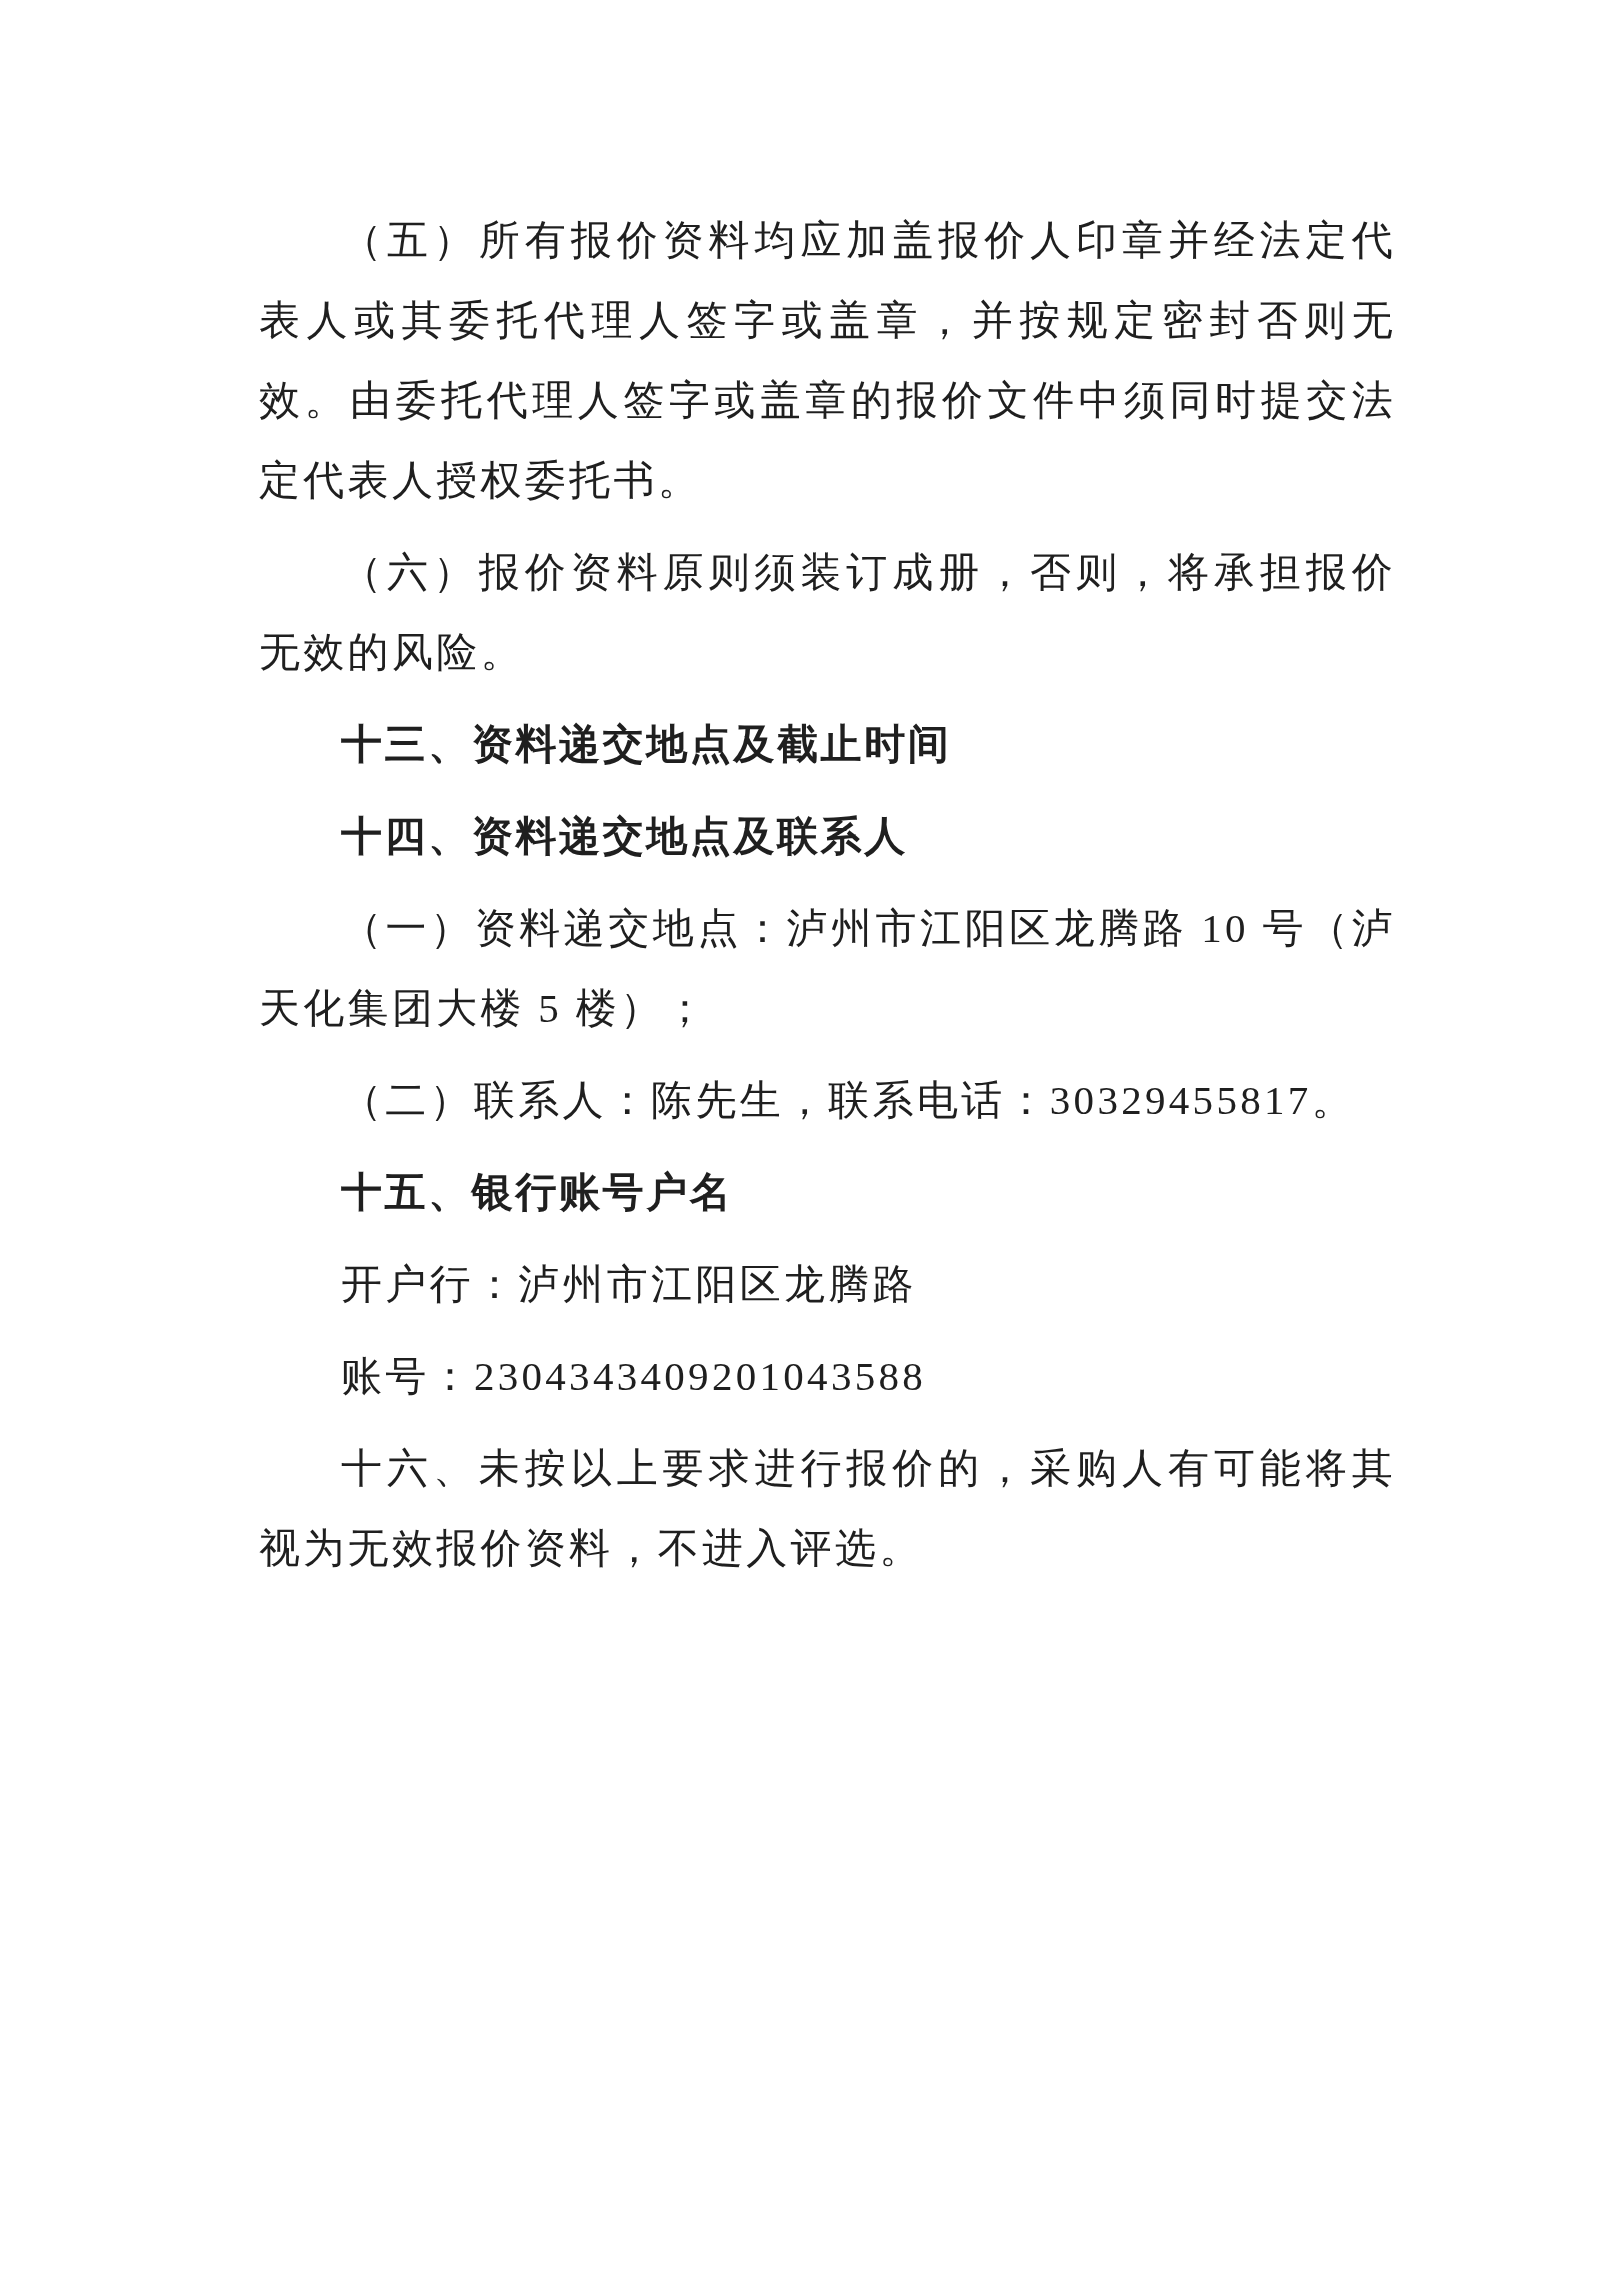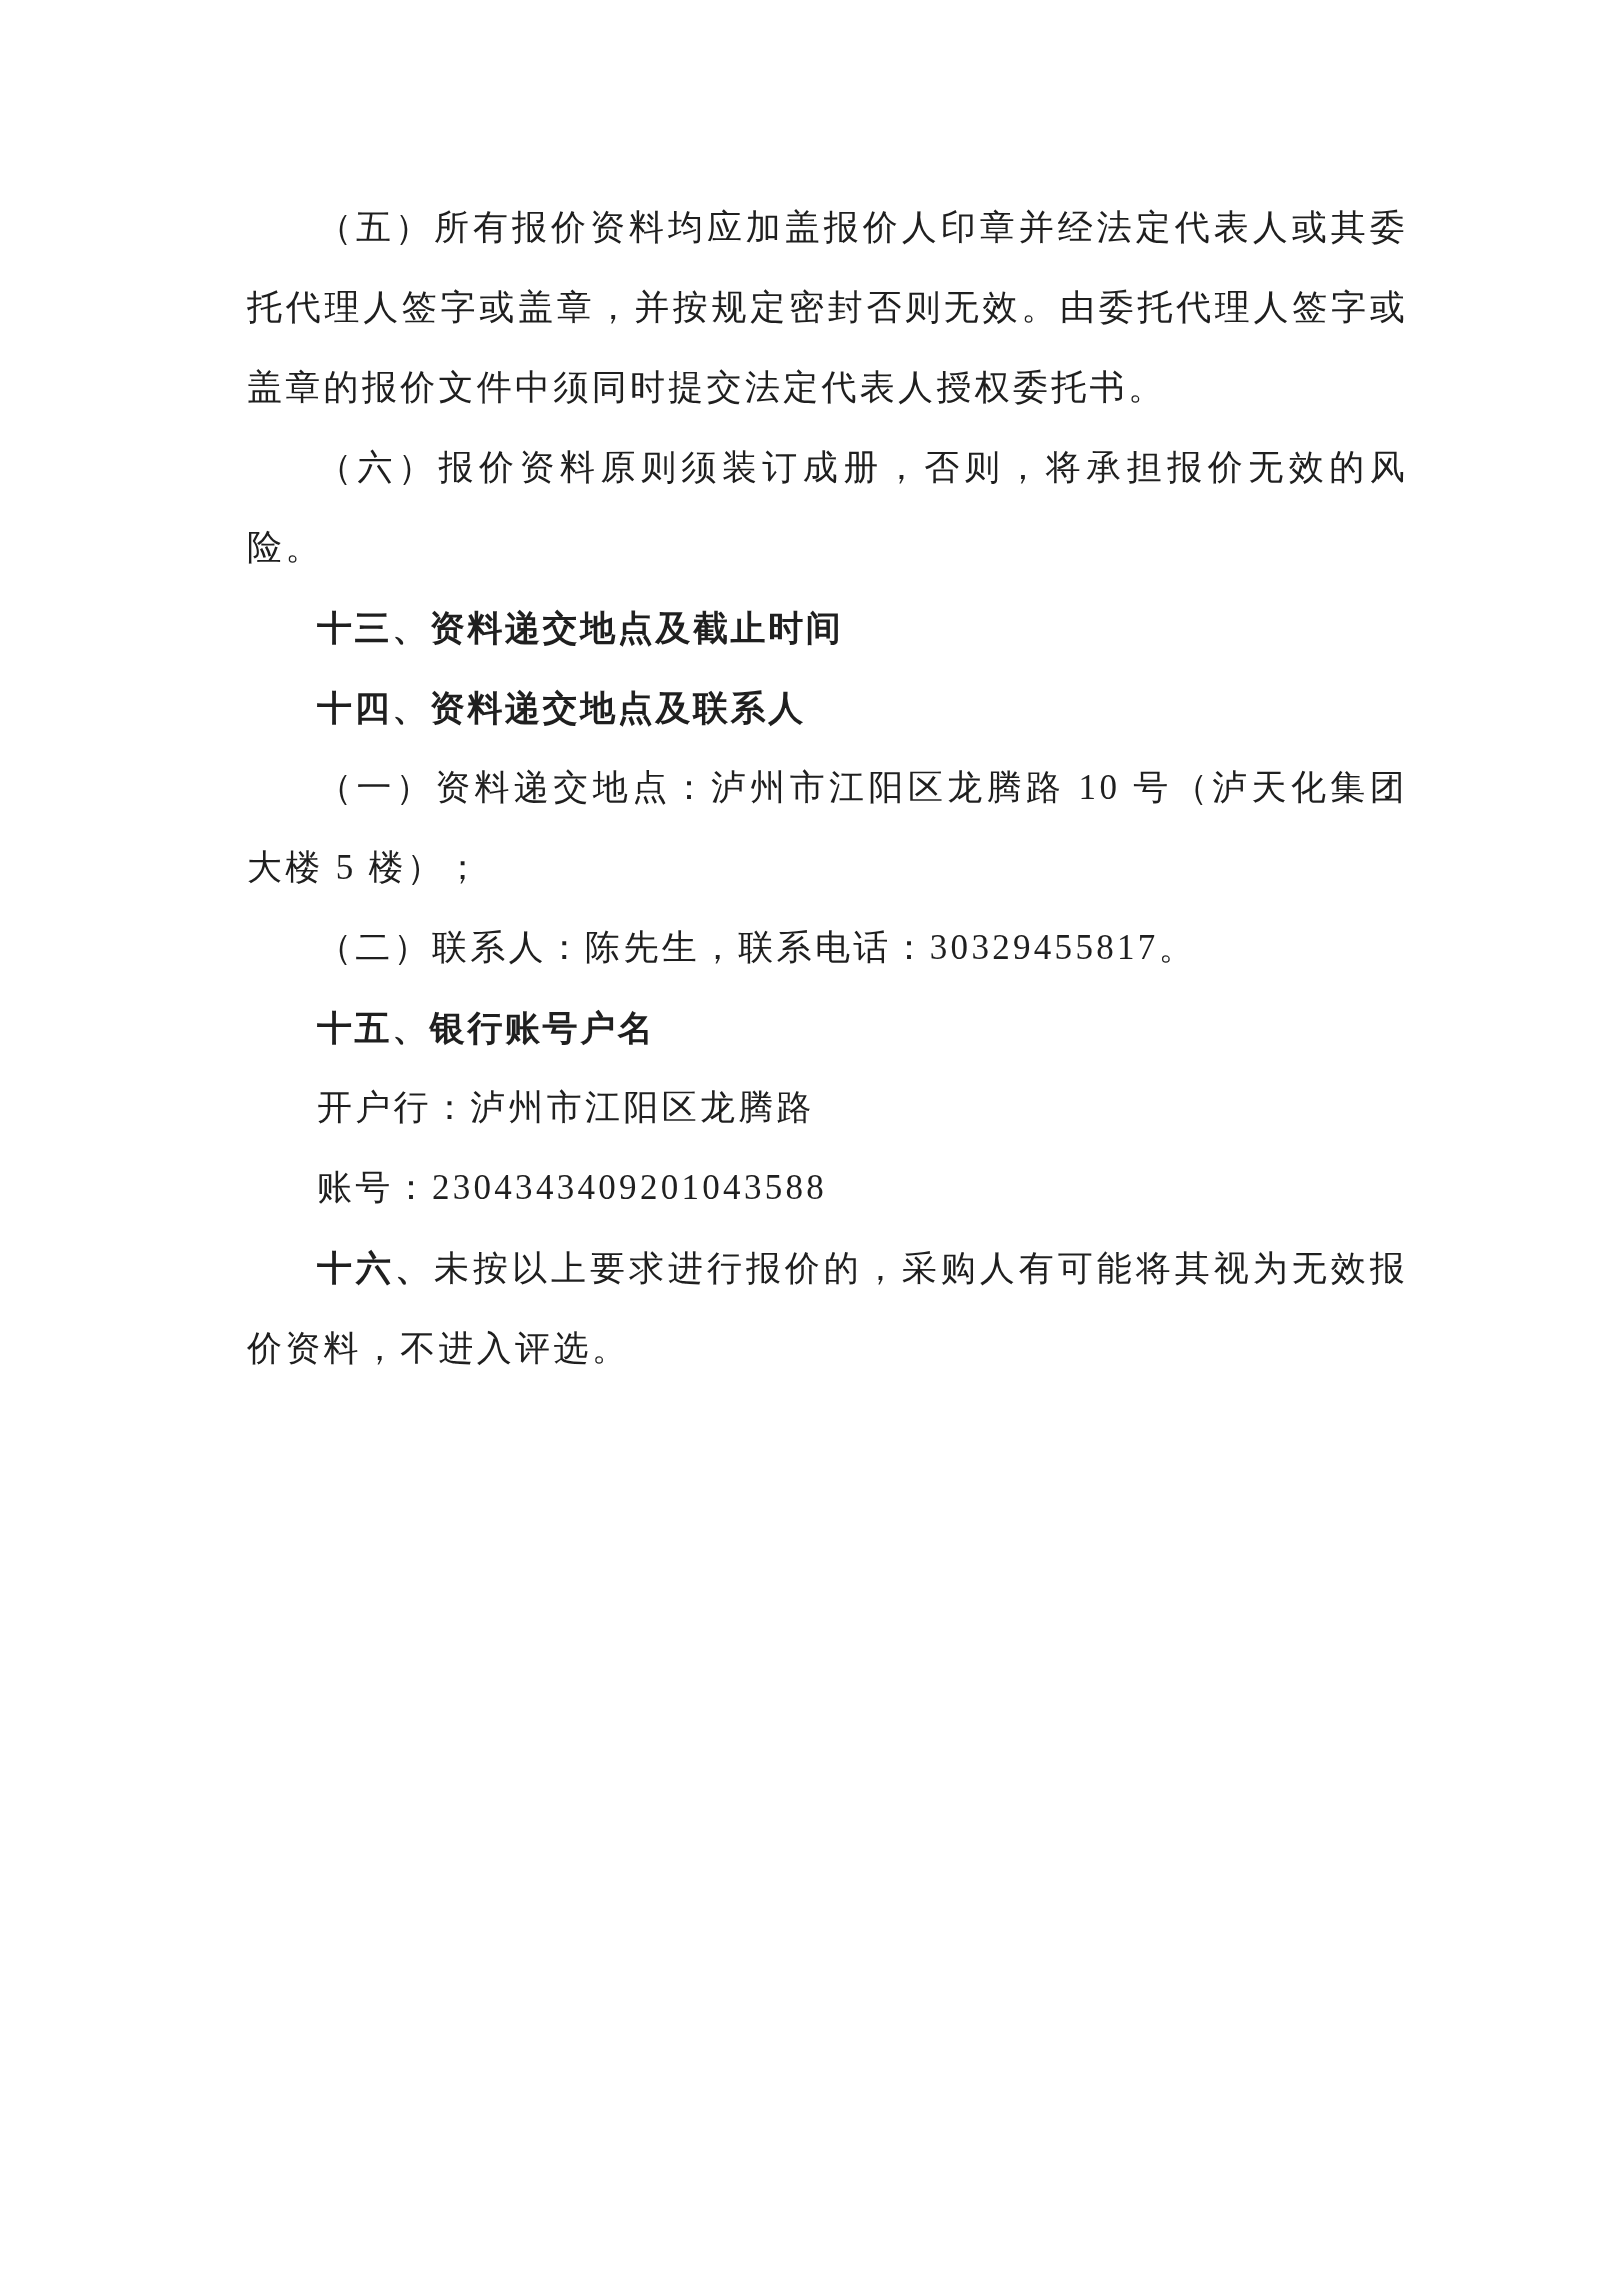--- a/index.html
+++ b/index.html
@@ -15,41 +15,41 @@
     overflow: hidden;
   }
   .doc-content {
     position: absolute;
     left: 247px;
     top: 188px;
     width: 1161px;
     color: #1f1f1f;
   }
   .para {
-    margin: 0;
+    margin: 12px;
     font-family: "Liberation Serif", "DejaVu Serif", serif;
-    font-size: 35px;
+    font-size: 41px;
     line-height: 80px;
     letter-spacing: 3.3px;
     text-align: justify;
     text-align-last: left;
     text-indent: 2em;
     word-break: normal;
     overflow-wrap: break-word;
     font-weight: 400;
   }
   .para.heading {
     font-family: "Liberation Sans", "DejaVu Sans", sans-serif;
     font-weight: 700;
     letter-spacing: 2.6px;
     text-align: center;
   }
   .bold-prefix {
     font-family: "Liberation Sans", "DejaVu Sans", sans-serif;
-    font-weight: 700;
+    font-weight: 400;
   }
 </style>
 </head>
 <body>
 
 <div class="page">
   <div class="doc-content">
 
     <p class="para">（五）所有报价资料均应加盖报价人印章并经法定代表人或其委托代理人签字或盖章，并按规定密封否则无效。由委托代理人签字或盖章的报价文件中须同时提交法定代表人授权委托书。</p>
 

